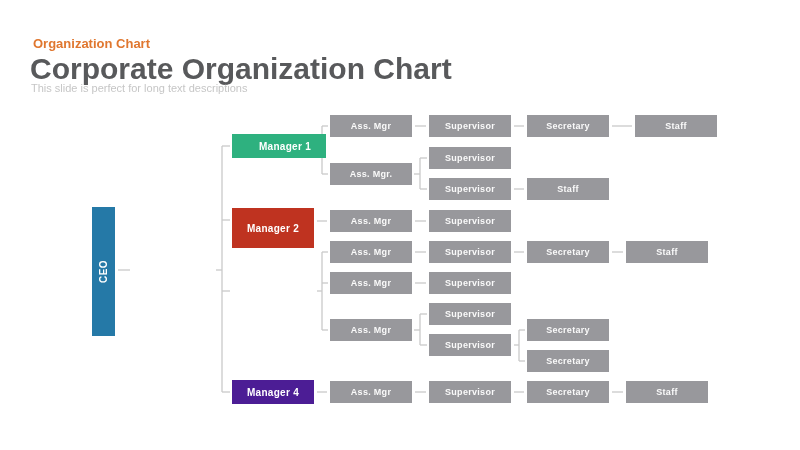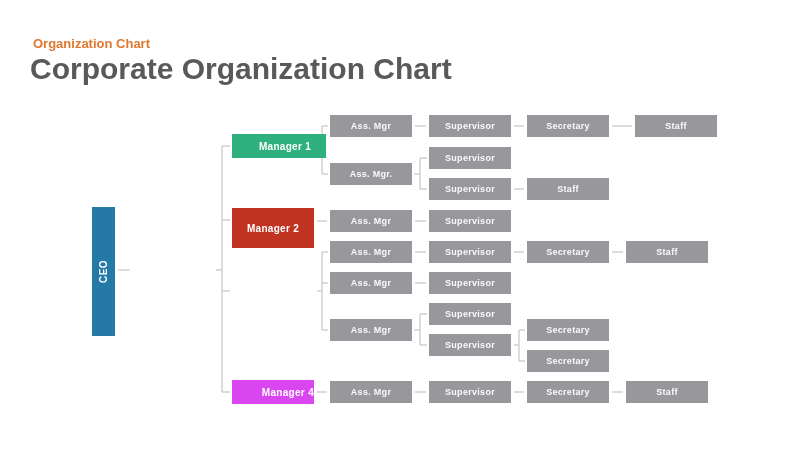--- a/index.html
+++ b/index.html
@@ -15,20 +15,21 @@
   .node span{white-space:nowrap;}
   .node.mgr{font-size:10px;}
   .node.vertical span{transform:rotate(-90deg);font-size:10px;letter-spacing:0.5px;}
 </style>
 </head>
 <body>
 
 <div class="slide">
   <div class="eyebrow" style="color: rgb(224, 119, 47);">Organization Chart</div>
   <div class="title" style="color: rgb(88, 89, 91);">Corporate Organization Chart</div>
+  <div class="subtitle" style="color: rgb(198, 198, 198);">This slide is perfect for long text descriptions</div>
   <svg id="connector-svg">
       <line x1="118" y1="270" x2="130" y2="270" stroke="#c9c9ca" stroke-width="1.3"></line>
       <line x1="216" y1="270" x2="222" y2="270" stroke="#c9c9ca" stroke-width="1.3"></line>
       <line x1="222" y1="146" x2="222" y2="392" stroke="#c9c9ca" stroke-width="1.3"></line>
       <line x1="222" y1="146" x2="230" y2="146" stroke="#c9c9ca" stroke-width="1.3"></line>
       <line x1="222" y1="220" x2="230" y2="220" stroke="#c9c9ca" stroke-width="1.3"></line>
       <line x1="222" y1="291" x2="230" y2="291" stroke="#c9c9ca" stroke-width="1.3"></line>
       <line x1="222" y1="392" x2="230" y2="392" stroke="#c9c9ca" stroke-width="1.3"></line>
       <line x1="317" y1="146" x2="322" y2="146" stroke="#c9c9ca" stroke-width="1.3"></line>
       <line x1="322" y1="126" x2="322" y2="174" stroke="#c9c9ca" stroke-width="1.3"></line>
@@ -69,21 +70,21 @@
   <div id="org-nodes">
       <div class="node vertical mgr" style="left: 92px; top: 207px; width: 23px; height: 129px; background: rgb(37, 121, 167); color: rgb(255, 255, 255);">
         <span>CEO</span>
       </div>
       <div class="node mgr" style="left: 232px; top: 134px; width: 82px; height: 24px; background: rgb(46, 177, 127); color: rgb(255, 255, 255); padding-left: 12px;">
         <span>Manager 1</span>
       </div>
       <div class="node mgr" style="left: 232px; top: 208px; width: 82px; height: 40px; background: rgb(191, 51, 32); color: rgb(255, 255, 255);">
         <span>Manager 2</span>
       </div>
-      <div class="node mgr" style="left: 232px; top: 380px; width: 82px; height: 24px; background: #d946ef; color: rgb(255, 255, 255); justify-content: flex-end;">
+      <div class="node mgr" style="left: 232px; top: 380px; width: 82px; height: 24px; background: #4c1d95; color: rgb(255, 255, 255);">
         <span>Manager 4</span>
       </div>
       <div class="node" style="left: 330px; top: 115px; width: 82px; height: 22px; background: rgb(152, 152, 156); color: rgb(250, 250, 250);">
         <span>Ass. Mgr</span>
       </div>
       <div class="node" style="left: 429px; top: 115px; width: 82px; height: 22px; background: rgb(152, 152, 156); color: rgb(250, 250, 250);">
         <span>Supervisor</span>
       </div>
       <div class="node" style="left: 527px; top: 115px; width: 82px; height: 22px; background: rgb(152, 152, 156); color: rgb(250, 250, 250);">
         <span>Secretary</span>

